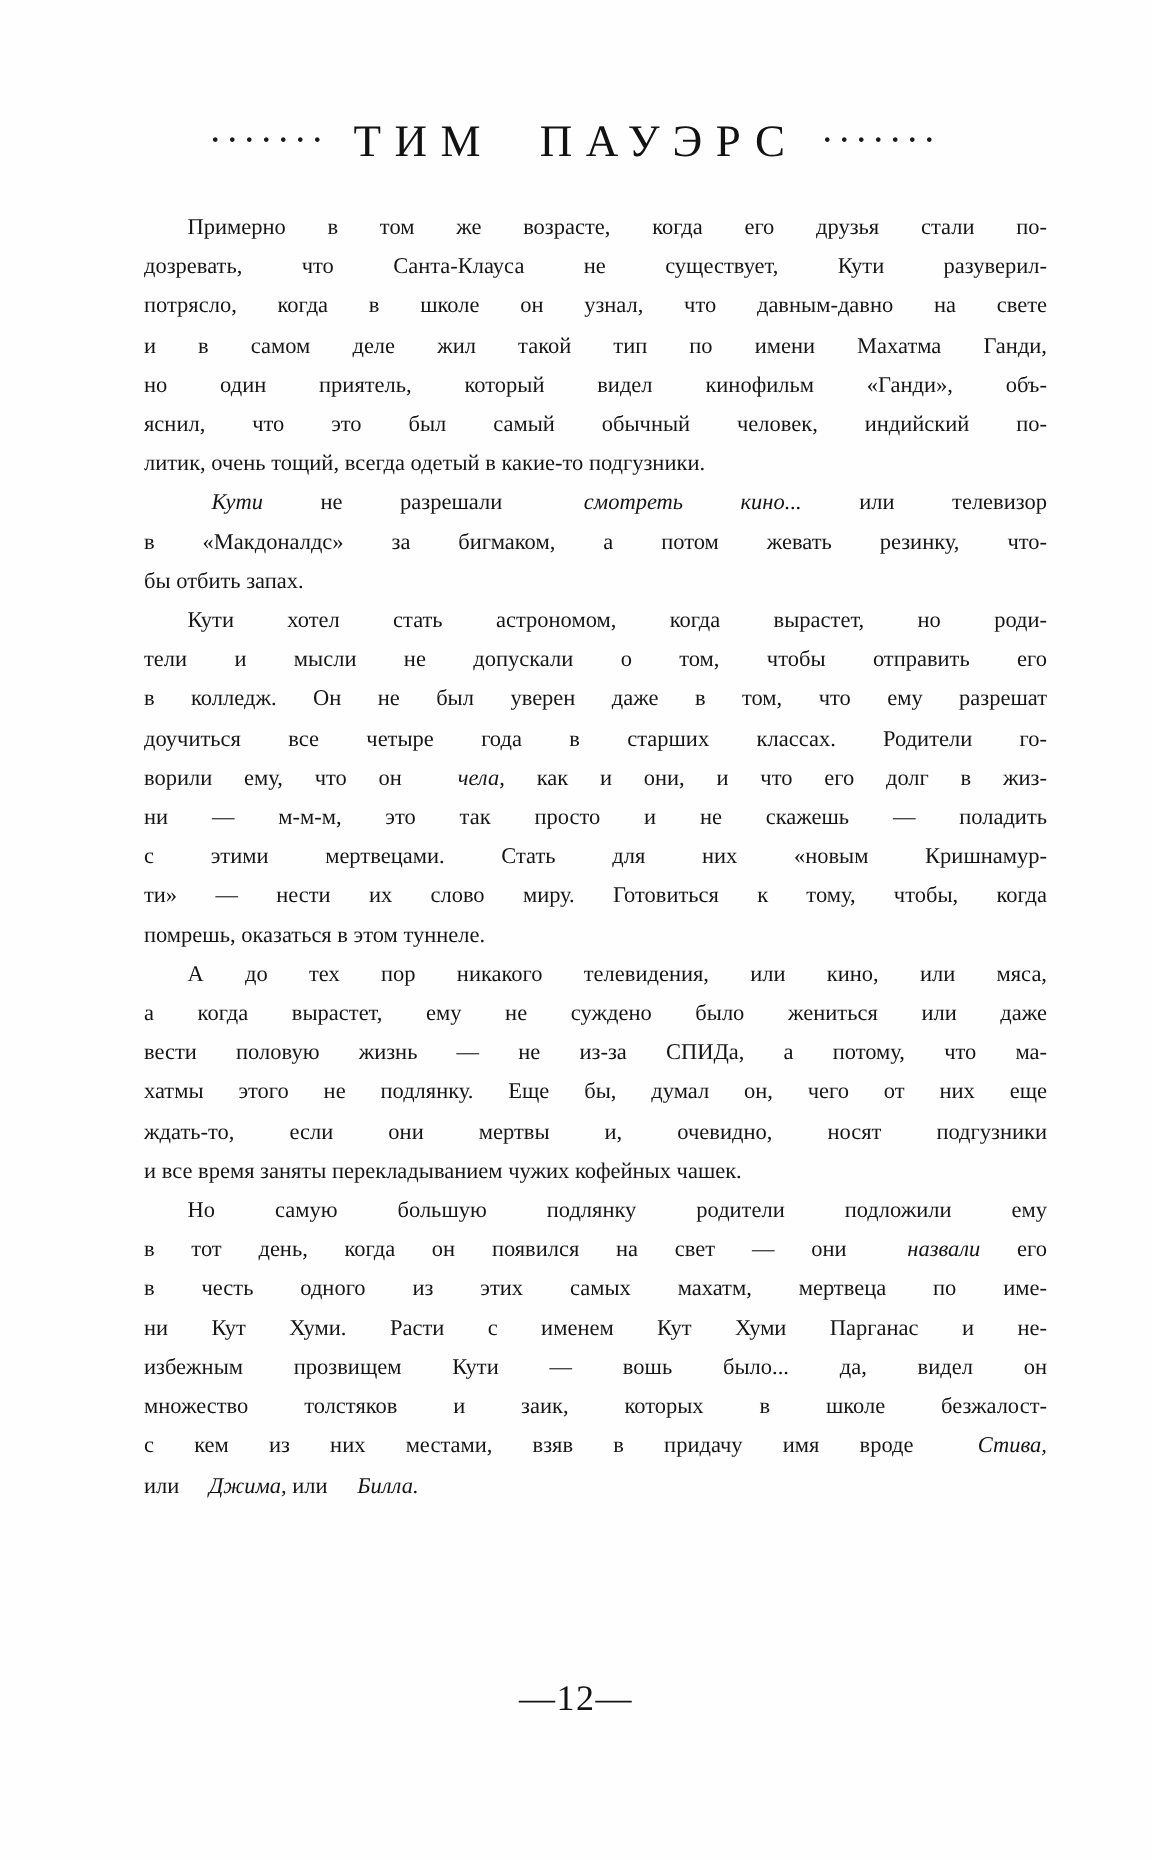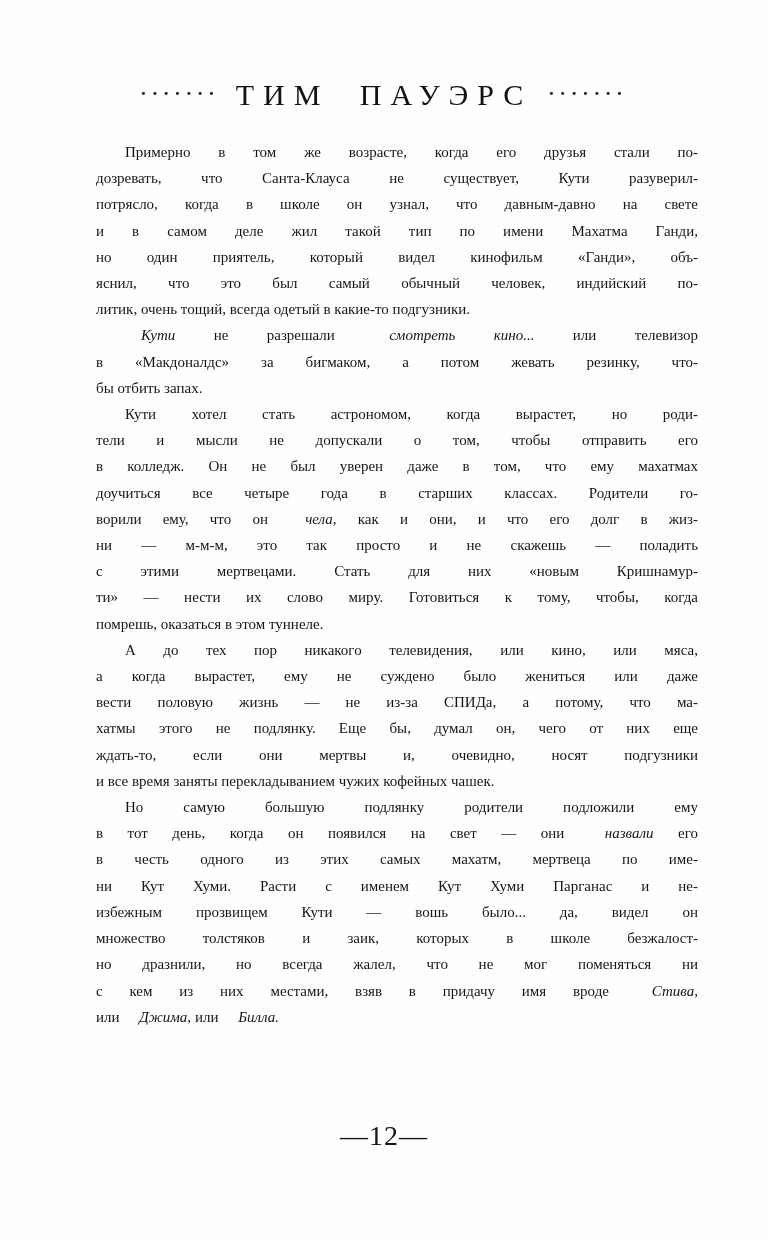--- a/index.html
+++ b/index.html
@@ -65,21 +65,21 @@
   .it {
     font-style: italic;
     margin-left: 16px;
   }
   .folio {
     position: absolute;
     top: 1120px;
     left: 0;
     width: 100%;
     text-align: center;
-    font-size: 28px;
+    font-size: 24px;
     letter-spacing: 1px;
     color: #141414;
   }
 </style>
 </head>
 <body>
 
 <div class="page">
 
   <div class="running-head">
@@ -94,39 +94,38 @@
       <div class="line"><span>потрясло, когда в школе он узнал, что давным-давно на свете</span></div>
       <div class="line"><span>и в самом деле жил такой тип по имени Махатма Ганди,</span></div>
       <div class="line"><span>но один приятель, который видел кинофильм «Ганди», объ-</span></div>
       <div class="line"><span>яснил, что это был самый обычный человек, индийский по-</span></div>
       <div class="line last"><span>литик, очень тощий, всегда одетый в какие-то подгузники.</span></div>
       <div class="line indent"><span class="it">Кути</span><span> не разрешали </span><span class="it">смотреть кино...</span><span> или телевизор</span></div>
       <div class="line"><span>в «Макдоналдс» за бигмаком, а потом жевать резинку, что-</span></div>
       <div class="line last"><span>бы отбить запах.</span></div>
       <div class="line indent"><span>Кути хотел стать астрономом, когда вырастет, но роди-</span></div>
       <div class="line"><span>тели и мысли не допускали о том, чтобы отправить его</span></div>
-      <div class="line"><span>в колледж. Он не был уверен даже в том, что ему махатмах</span></div>
+      <div class="line"><span>в колледж. Он не был уверен даже в том, что ему разрешат</span></div>
       <div class="line"><span>доучиться все четыре года в старших классах. Родители го-</span></div>
       <div class="line"><span>ворили ему, что он </span><span class="it">чела</span><span>, как и они, и что его долг в жиз-</span></div>
       <div class="line"><span>ни — м-м-м, это так просто и не скажешь — поладить</span></div>
       <div class="line"><span>с этими мертвецами. Стать для них «новым Кришнамур-</span></div>
       <div class="line"><span>ти» — нести их слово миру. Готовиться к тому, чтобы, когда</span></div>
       <div class="line last"><span>помрешь, оказаться в этом туннеле.</span></div>
       <div class="line indent"><span>А до тех пор никакого телевидения, или кино, или мяса,</span></div>
       <div class="line"><span>а когда вырастет, ему не суждено было жениться или даже</span></div>
       <div class="line"><span>вести половую жизнь — не из-за СПИДа, а потому, что ма-</span></div>
       <div class="line"><span>хатмы этого не подлянку. Еще бы, думал он, чего от них еще</span></div>
       <div class="line"><span>ждать-то, если они мертвы и, очевидно, носят подгузники</span></div>
       <div class="line last"><span>и все время заняты перекладыванием чужих кофейных чашек.</span></div>
       <div class="line indent"><span>Но самую большую подлянку родители подложили ему</span></div>
       <div class="line"><span>в тот день, когда он появился на свет — они </span><span class="it">назвали</span><span> его</span></div>
       <div class="line"><span>в честь одного из этих самых махатм, мертвеца по име-</span></div>
       <div class="line"><span>ни Кут Хуми. Расти с именем Кут Хуми Парганас и не-</span></div>
       <div class="line"><span>избежным прозвищем Кути — вошь было... да, видел он</span></div>
       <div class="line"><span>множество толстяков и заик, которых в школе безжалост-</span></div>
-      <div class="line"><span>но дразнили, но всегда жалел, что не мог поменяться ни</span></div>
       <div class="line"><span>с кем из них местами, взяв в придачу имя вроде </span><span class="it">Стива,</span></div>
       <div class="line last"><span>или </span><span class="it">Джима,</span><span> или </span><span class="it">Билла.</span></div>
     </div>
 
   <div class="folio">—12—</div>
 
 </div>
 
 </body></html>

